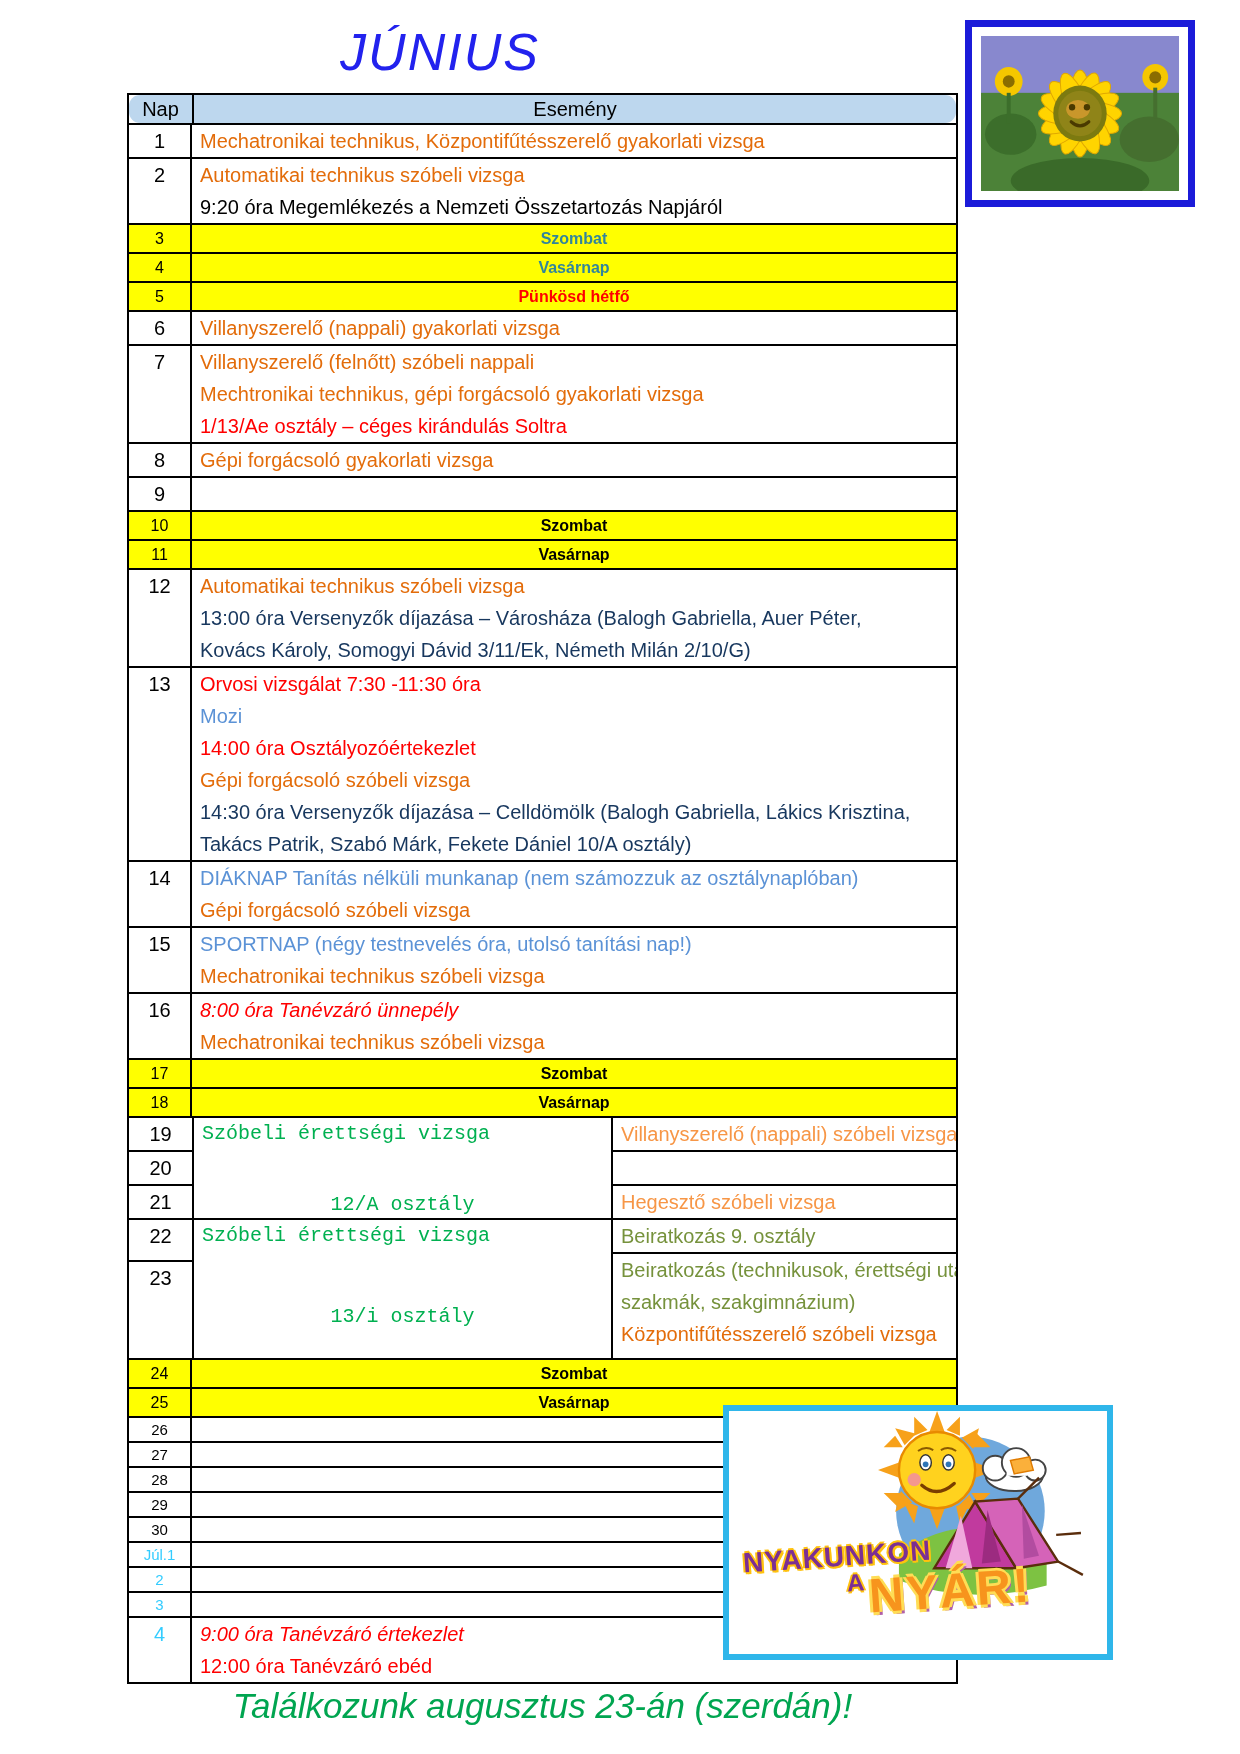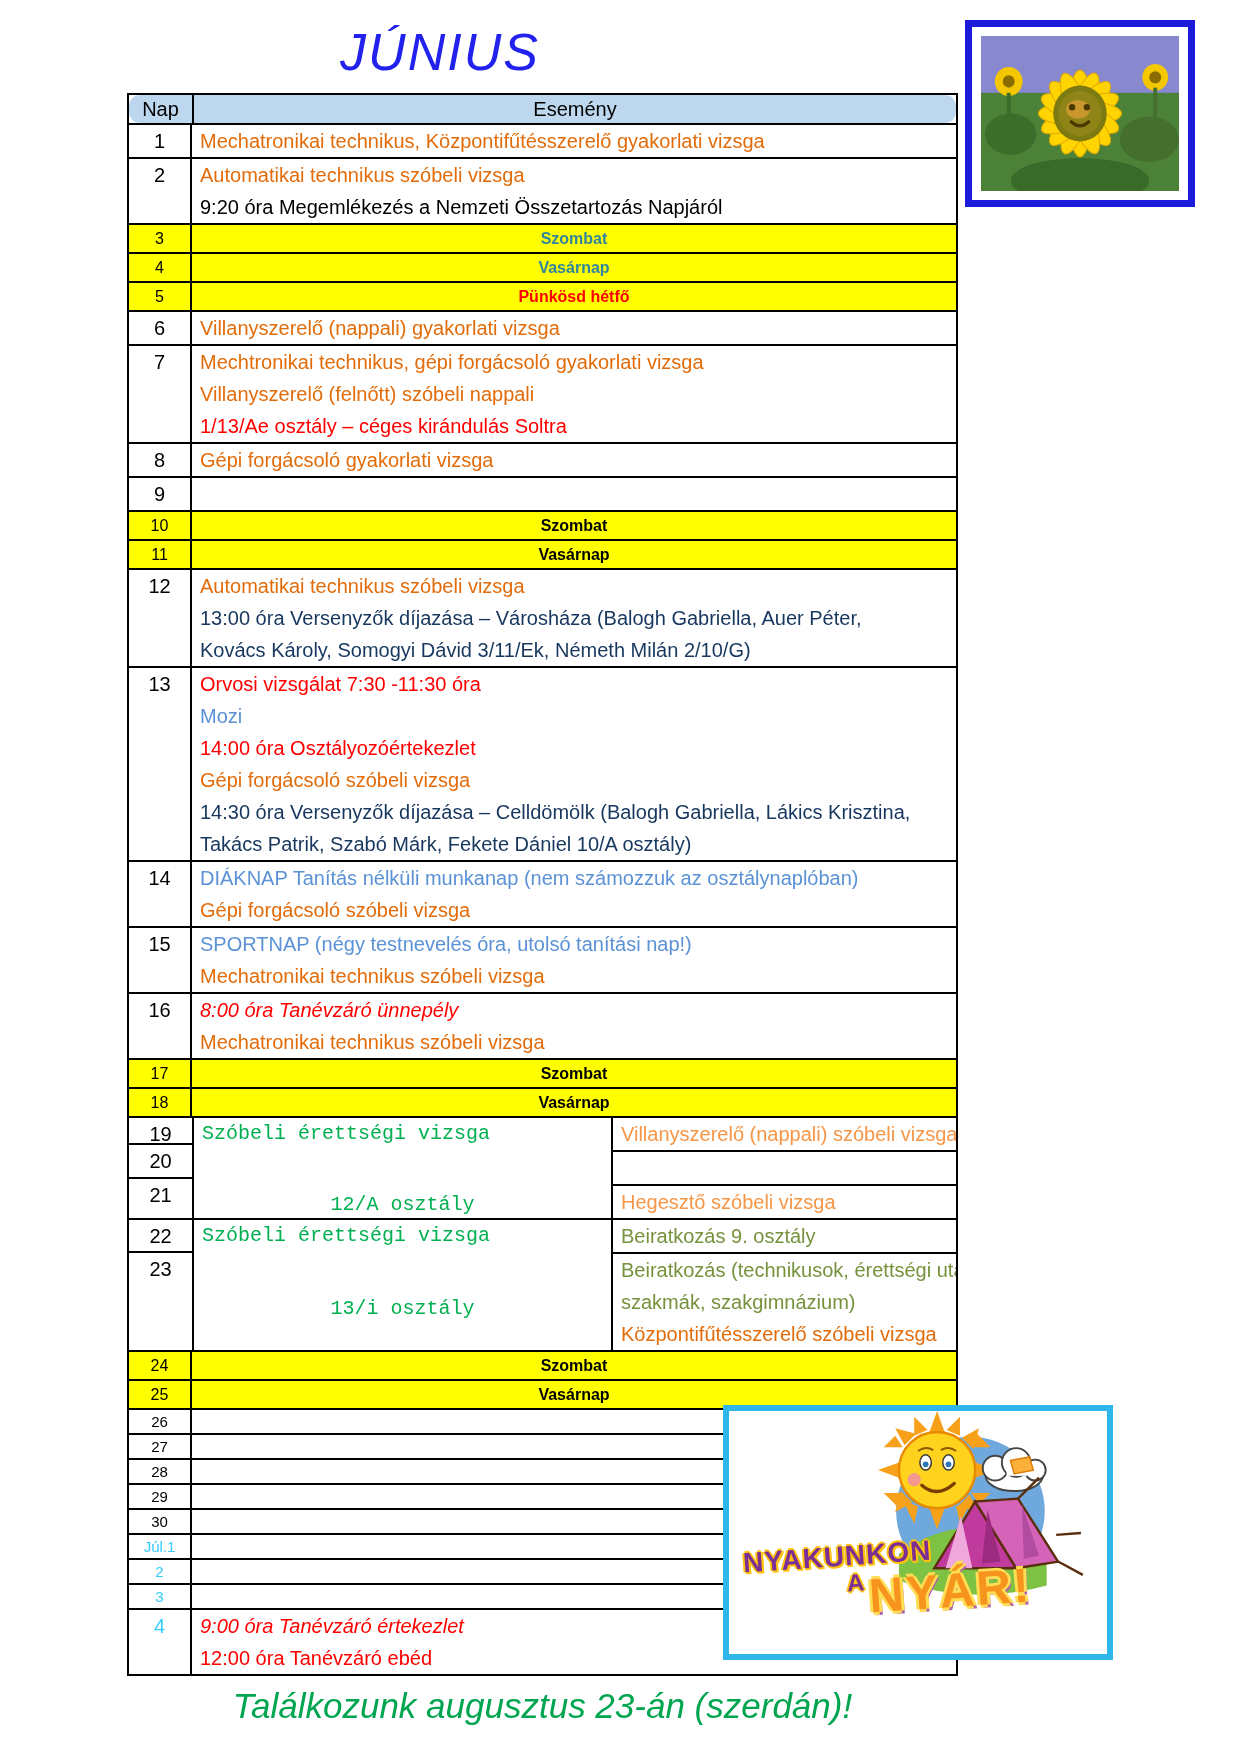--- a/index.html
+++ b/index.html
@@ -147,22 +147,22 @@
         </div>
         <div class="row ev">
           <div class="day">6</div>
           <div class="cell">
             <div class="ln c-orange">Villanyszerelő (nappali) gyakorlati vizsga</div>
           </div>
         </div>
         <div class="row ev">
           <div class="day">7</div>
           <div class="cell">
+            <div class="ln c-orange">Villanyszerelő (felnőtt) szóbeli nappali</div>
             <div class="ln c-orange">Mechtronikai technikus, gépi forgácsoló gyakorlati vizsga</div>
-            <div class="ln c-orange">Villanyszerelő (felnőtt) szóbeli nappali</div>
             <div class="ln c-red">1/13/Ae osztály – céges kirándulás Soltra</div>
           </div>
         </div>
         <div class="row ev">
           <div class="day">8</div>
           <div class="cell">
             <div class="ln c-orange">Gépi forgácsoló gyakorlati vizsga</div>
           </div>
         </div>
         <div class="row ev">
@@ -222,41 +222,41 @@
           <div class="cell wkc c-black">Szombat</div>
         </div>
         <div class="row wk">
           <div class="day">18</div>
           <div class="cell wkc c-black">Vasárnap</div>
         </div>
       </div>
     <div id="split-section">
         <div class="row split g1">
           <div class="daycol">
-            <div class="sday" style="height: 25px;">19</div>
+            <div class="sday" style="height: 32px;">19</div>
             <div class="sday bt" style="height: 32px;">20</div>
             <div class="sday bt" style="height: 32px;">21</div>
           </div>
           <div class="leftcell">
             <div class="top">Szóbeli érettségi vizsga</div>
             <div class="ctr">12/A osztály</div>
           </div>
           <div class="rightcol">
             <div class="rcell" style="height: 32px;">
               <div class="ln c-lorange">Villanyszerelő (nappali) szóbeli vizsga</div>
             </div>
             <div class="rcell bt" style="height: 32px;"></div>
             <div class="rcell bt" style="height: 32px;">
               <div class="ln c-lorange">Hegesztő szóbeli vizsga</div>
             </div>
           </div>
         </div>
         <div class="row split g2">
           <div class="daycol">
-            <div class="sday" style="height: 31px; border-radius: 16px;">22</div>
+            <div class="sday" style="height: 40px; border-radius: 16px;">22</div>
             <div class="sday bt" style="height: 96px;">23</div>
           </div>
           <div class="leftcell">
             <div class="top">Szóbeli érettségi vizsga</div>
             <div class="ctr">13/i osztály</div>
           </div>
           <div class="rightcol">
             <div class="rcell" style="height: 32px;">
               <div class="ln c-olive">Beiratkozás 9. osztály</div>
             </div>

